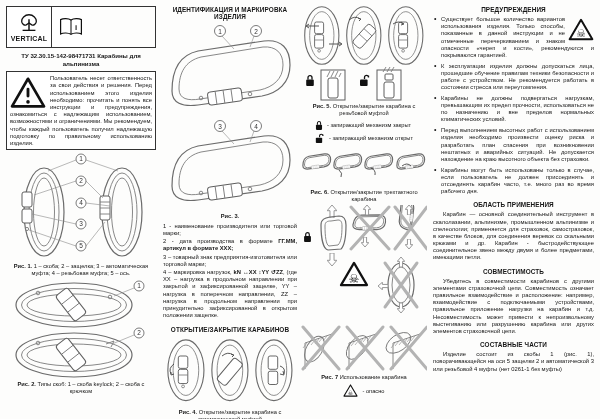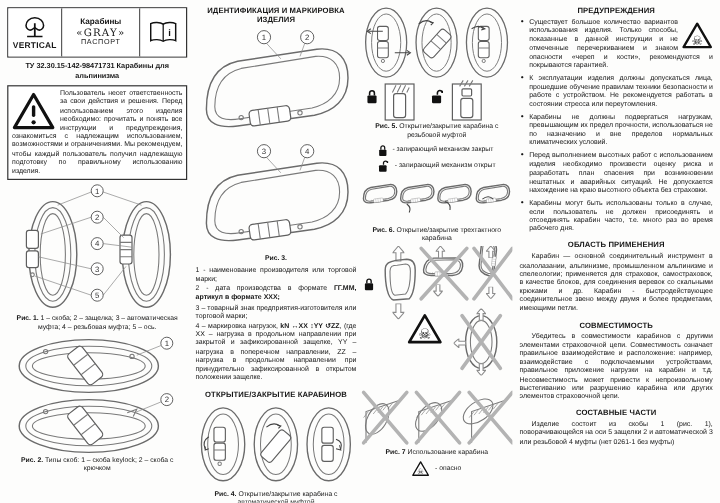--- a/index.html
+++ b/index.html
@@ -104,25 +104,20 @@
 <div class="col" id="col1">
 
   <div class="hdr" style="margin-top:6px;">
     <div class="cell c-logo">
       <svg width="22" height="22" viewBox="0 0 24 24">
         <path d="M12,3 C7,3 4,7 4,10 C4,13 7,15 9,14 L12,12 L15,14 C17,15 20,13 20,10 C20,7 17,3 12,3 Z" fill="none" stroke="#111" stroke-width="1.4"></path>
         <line x1="12" y1="8" x2="12" y2="20" stroke="#111" stroke-width="1.6"></line>
         <line x1="5" y1="20" x2="19" y2="20" stroke="#111" stroke-width="1.4"></line>
       </svg>
       <div class="brand">VERTICAL</div>
-    </div>
-    <div class="cell c-title">
-      <div class="t1">Карабины</div>
-      <div class="t2">«GRAY»</div>
-      <div class="t3">ПАСПОРТ</div>
     </div>
     <div class="cell c-book">
       <svg width="26" height="22" viewBox="0 0 30 24">
         <path d="M15,4 C12,2 6,2 3,3.5 V20 C6,18.5 12,18.5 15,20.5 C18,18.5 24,18.5 27,20 V3.5 C24,2 18,2 15,4 Z" fill="#fff" stroke="#111" stroke-width="1.4"></path>
         <line x1="15" y1="4" x2="15" y2="20.5" stroke="#111" stroke-width="1.2"></line>
         <text x="21" y="15" font-size="9" font-weight="bold" text-anchor="middle" fill="#111" font-family="Liberation Sans">i</text>
       </svg>
     </div>
   </div>
 

